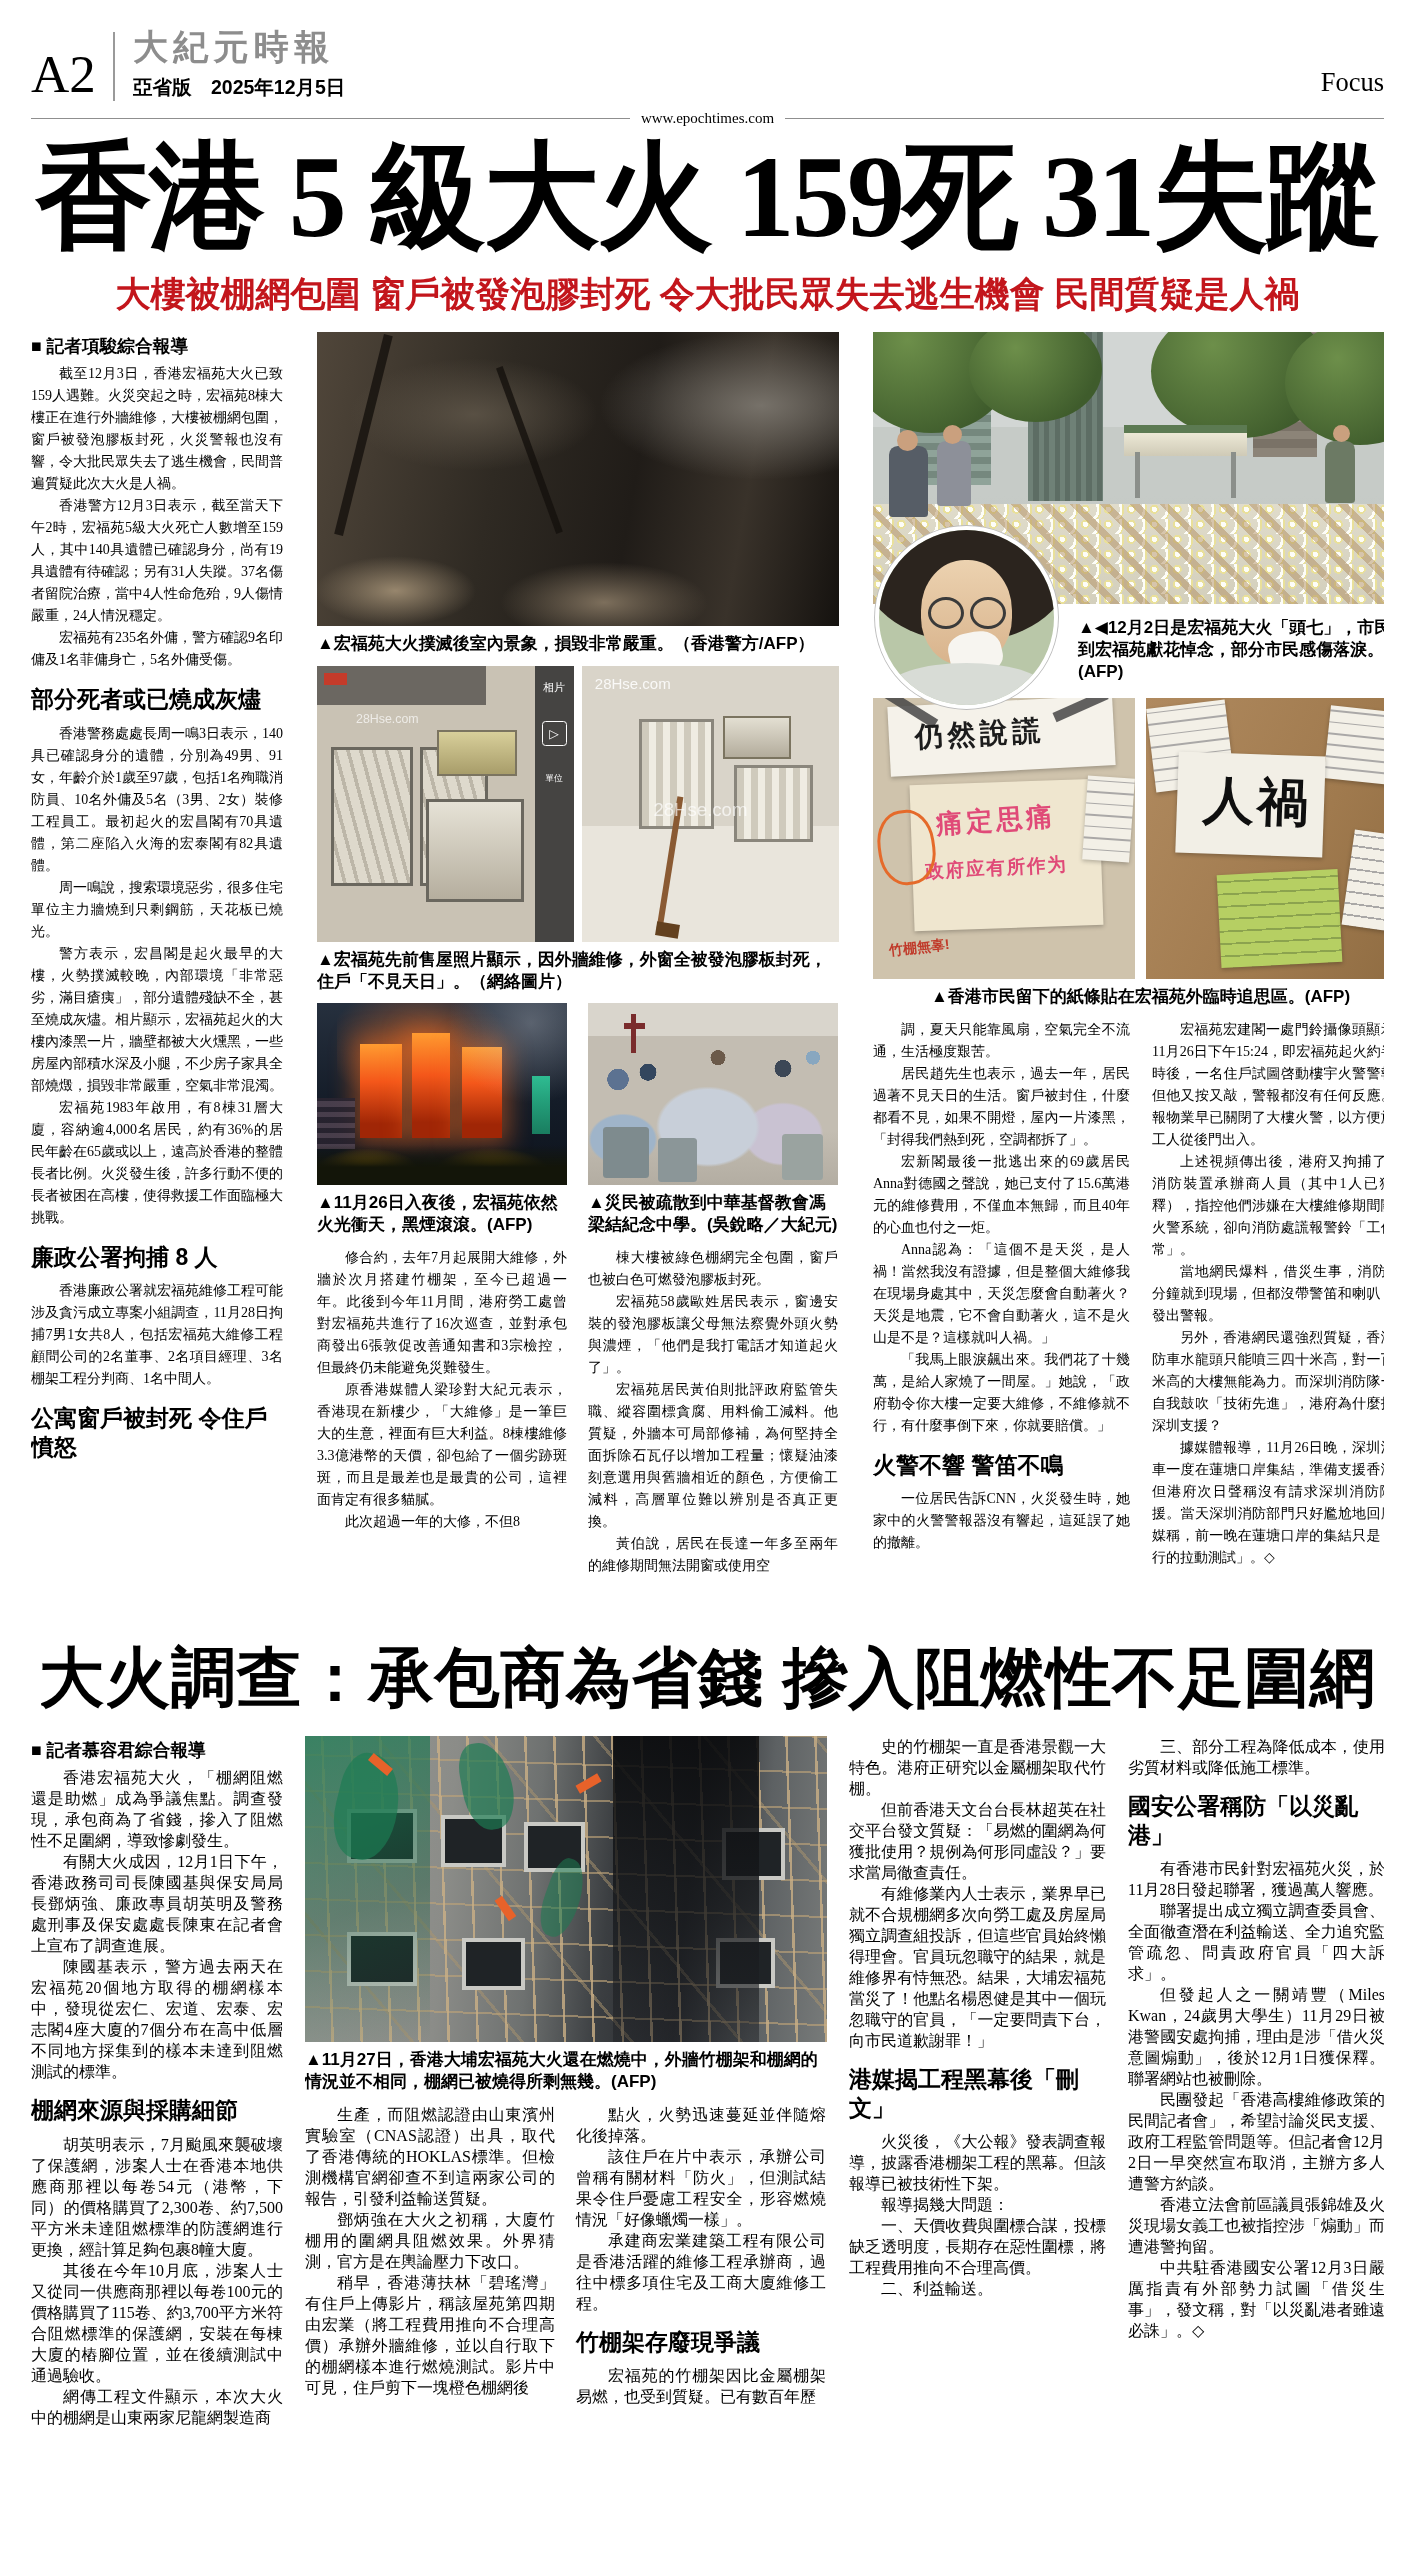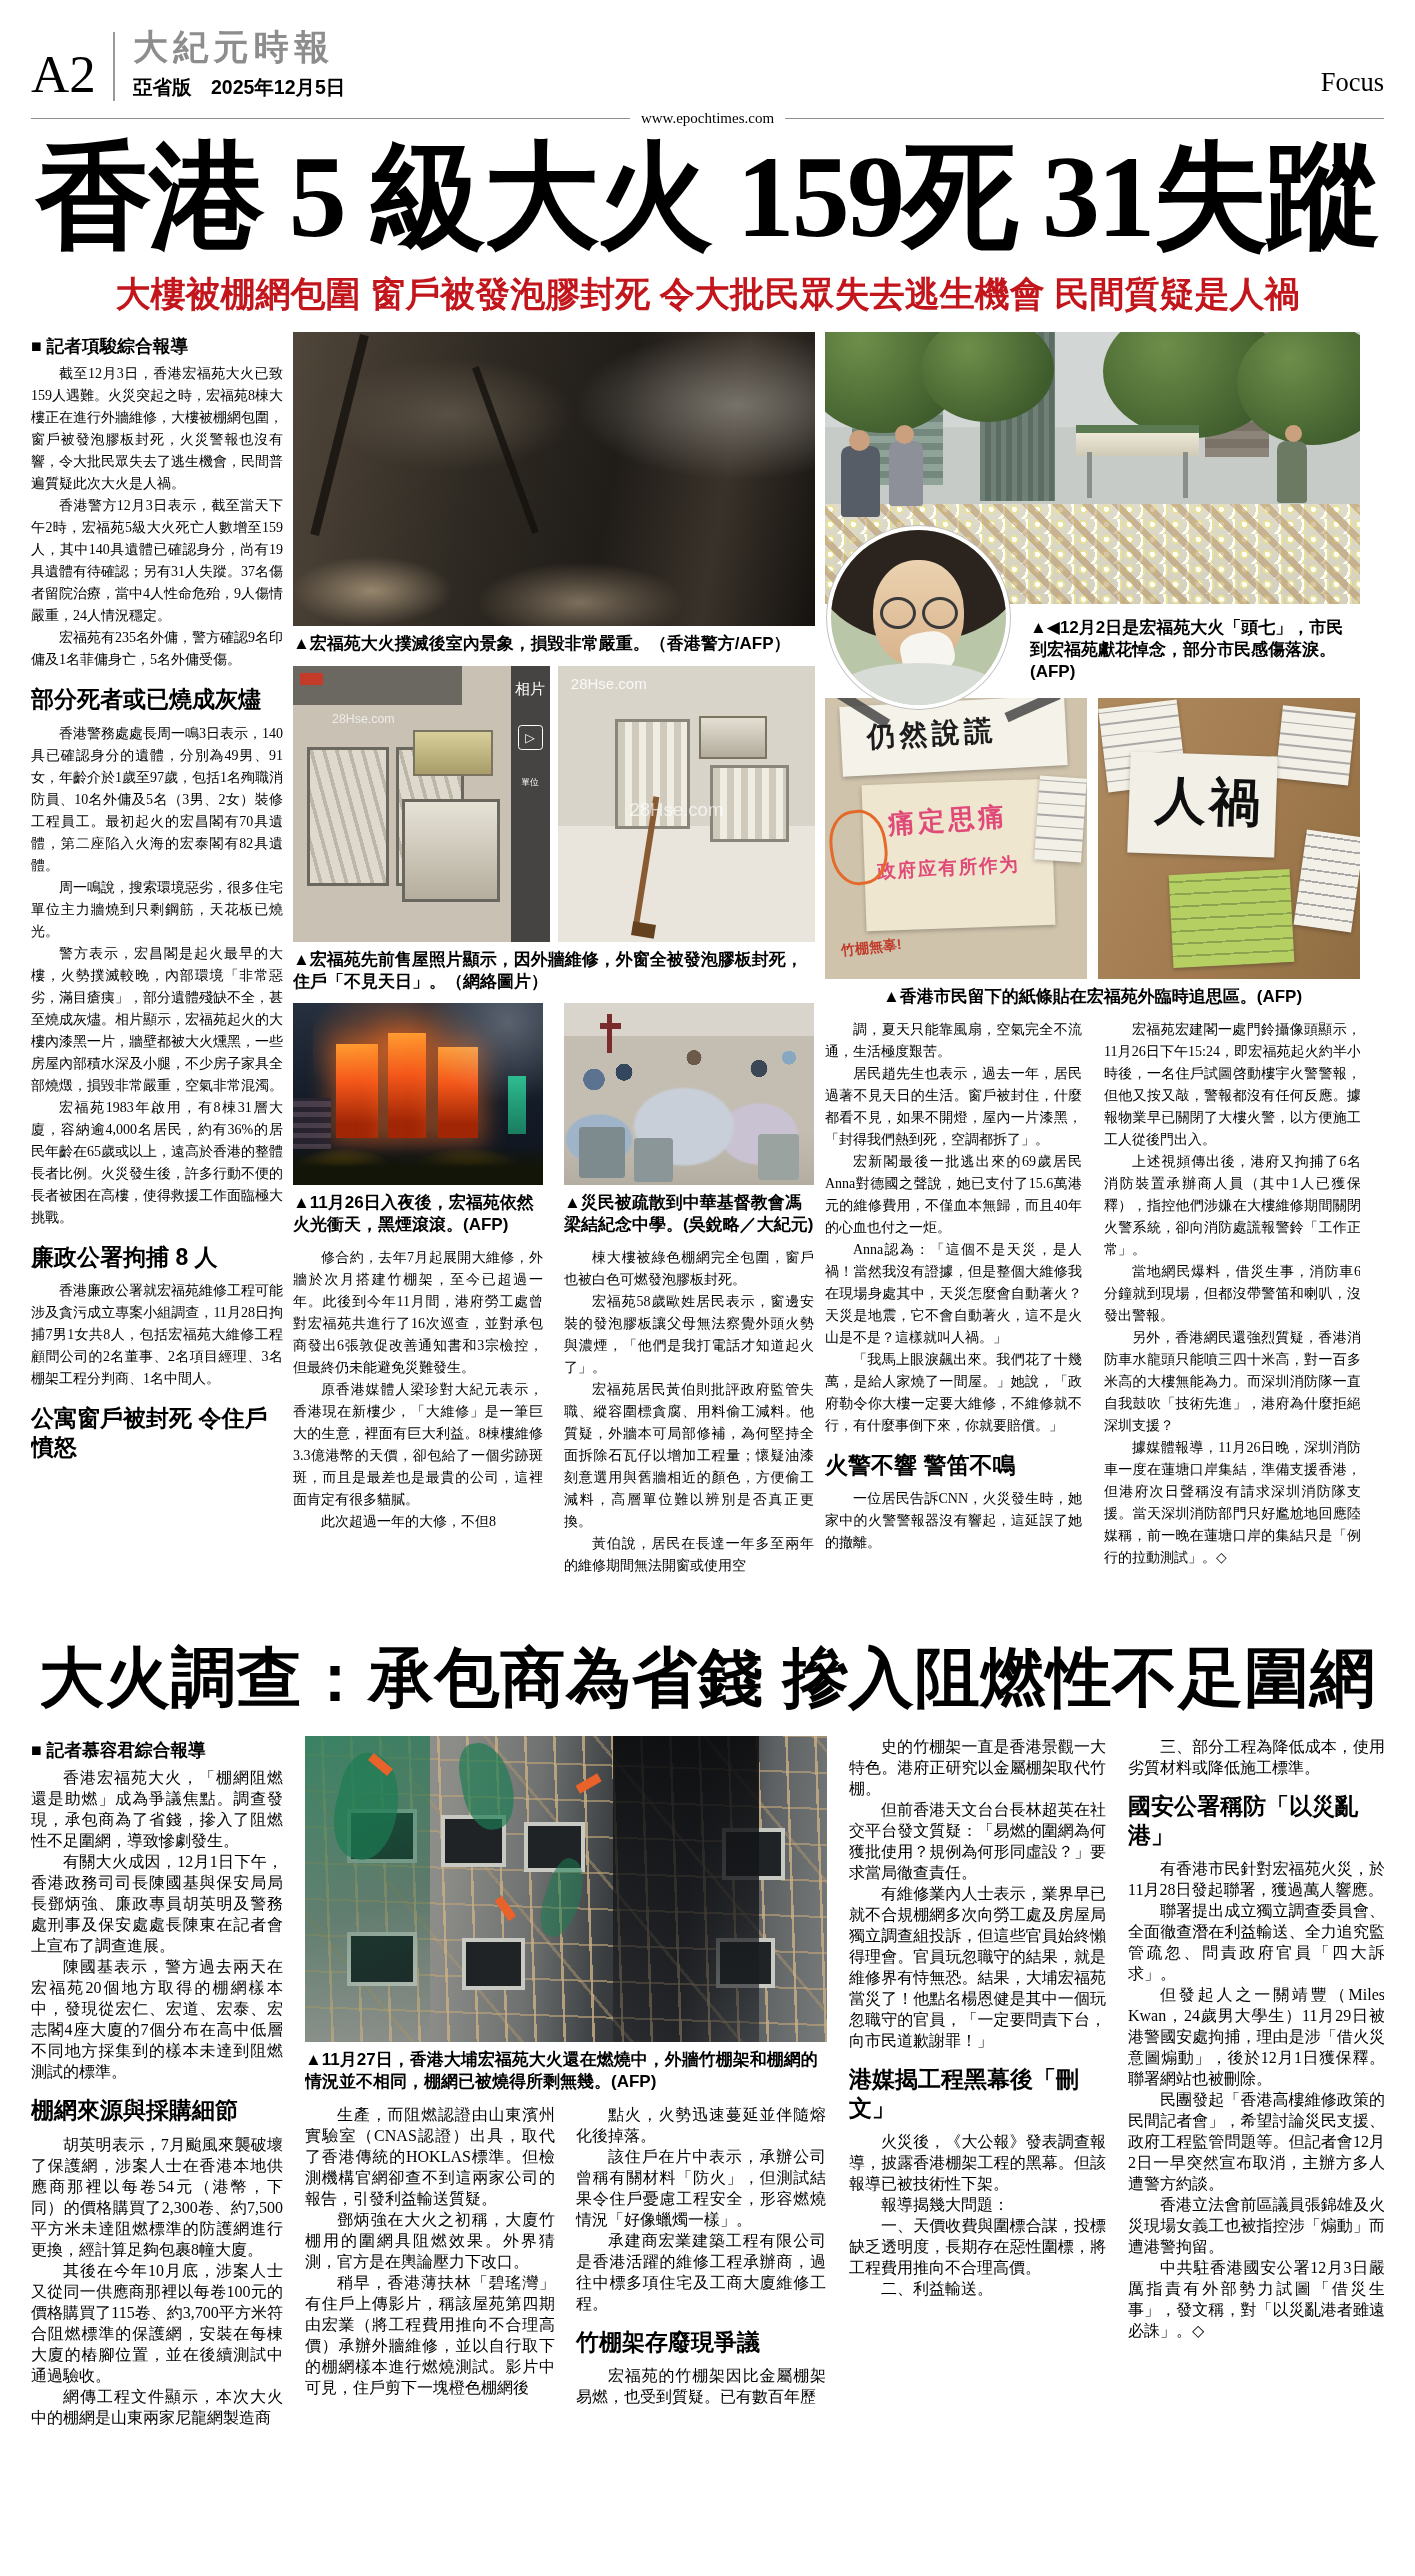--- a/index.html
+++ b/index.html
@@ -24,21 +24,21 @@
   
   .headline1{font-size:116px;font-weight:bold;text-align:center;letter-spacing:-2.7px;
              line-height:1.08;margin:8.8px 0 1.8px;white-space:nowrap;}
   .subheadline1{color:#c3161c;font-size:35px;font-weight:bold;text-align:center;
                 font-family:"Liberation Sans","DejaVu Sans",sans-serif;
                 margin:10.6px 0 14px;white-space:nowrap;}
   .headline2{font-size:65px;font-weight:900;font-family:"Liberation Sans","DejaVu Sans",sans-serif;
              text-align:center;letter-spacing:0.9px;margin:17.7px 0 14px;white-space:nowrap;}
 
   
-  .grid1{display:grid;grid-template-columns:252px 522px 535px;column-gap:10px;
+  .grid1{display:grid;grid-template-columns:252px 522px 535px;column-gap:34px;
          height:1284px;overflow:hidden;}
   .grid2{display:grid;grid-template-columns:252px 522px 257px 257px;column-gap:22px;
          height:771px;overflow:hidden;}
   .col{overflow:hidden;}
   .byline{font-family:"Liberation Sans","DejaVu Sans",sans-serif;font-weight:bold;
           font-size:17.7px;margin:1.8px 0 5.3px;}
   .textcol p{margin:0;text-indent:2em;text-align:justify;font-size:14px;line-height:22px;}
   .a2 p{font-size:16px;line-height:21px;}
   .subhead{font-family:"Liberation Sans","DejaVu Sans",sans-serif;font-size:23px;
            font-weight:bold;margin:14px 0 8.8px;line-height:1.25;}
@@ -220,21 +220,21 @@
       <div class="listing-pair">
         <div class="photo" id="ph-listing-left">
           <div class="thumbs">
               <div class="thumb-dot"></div>
             </div>
           <div class="win grille" style="left:14px;top:81px;width:76px;height:133px;"></div>
           <div class="win grille" style="left:103px;top:81px;width:62px;height:133px;"></div>
           <div class="ac-unit" style="right:57px;top:64px;width:76px;height:42px;"></div>
           <div class="win" style="right:50px;top:133px;width:92px;height:97px;background:linear-gradient(#e6e2d6,#b5ae9e);"></div>
           <div class="side-ui">
-            <span style="font-size:15px;">相片</span>
+            <span style="font-size:11px;">相片</span>
             <span class="play-glyph">▷</span>
             <span style="font-size:8.8px;">單位</span>
           </div>
           <span class="wm" style="left:39px;top:46px;font-size:12.4px;opacity:.8;">28Hse.com</span>
         </div>
         <div class="photo" id="ph-listing-right">
           <div class="win grille2" style="left:57px;top:53px;width:69px;height:104px;border-color:#8a867c;"></div>
           <div class="ac-unit" style="right:48px;top:50px;width:64px;height:39px;background:linear-gradient(#e3dfd2,#b3ac9c);"></div>
           <div class="win grille2" style="right:26.5px;top:99px;width:73px;height:71px;border-color:#8a867c;"></div>
           <div class="broom"></div>

